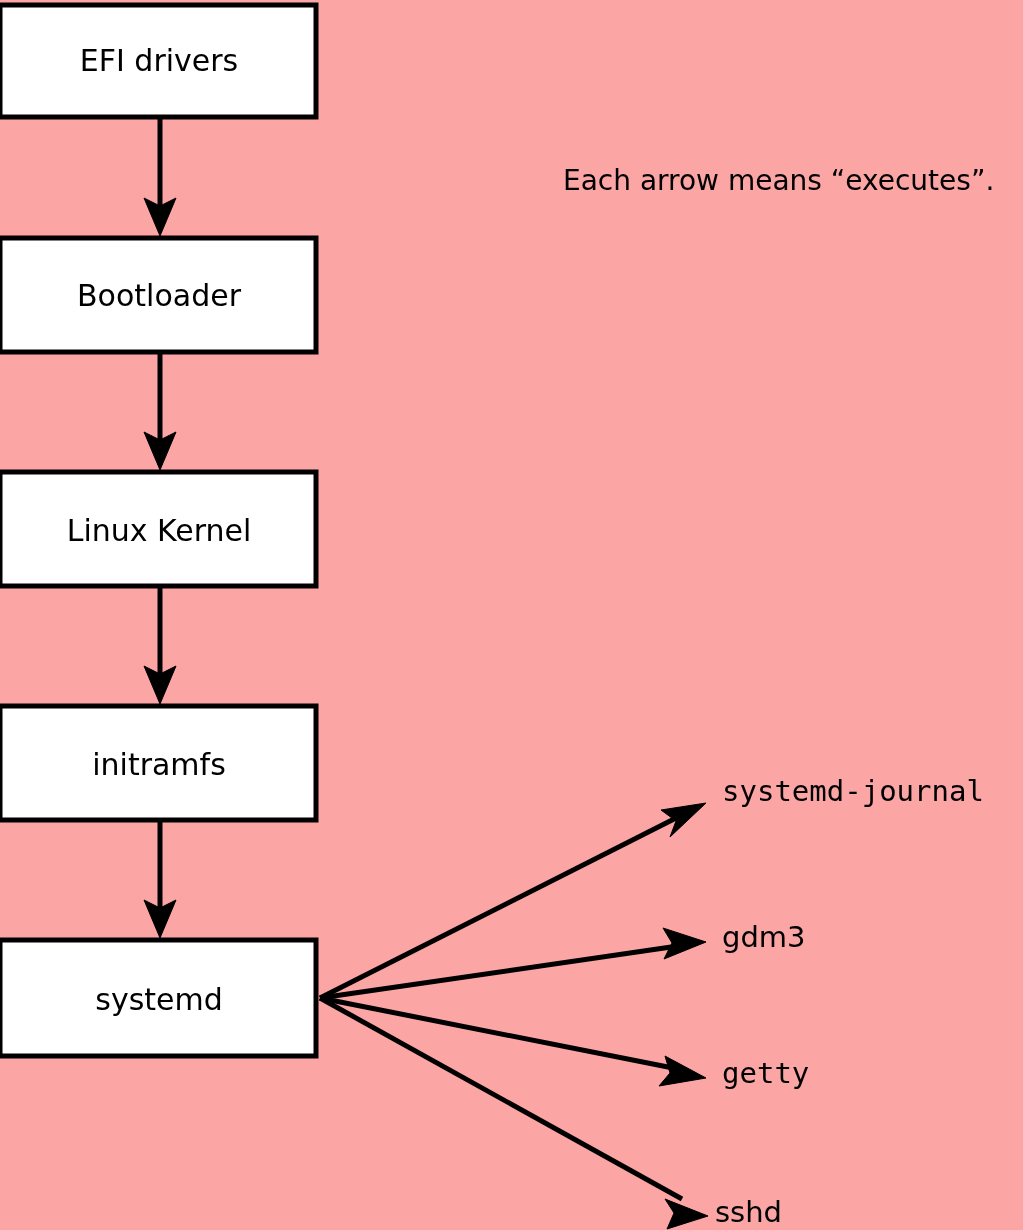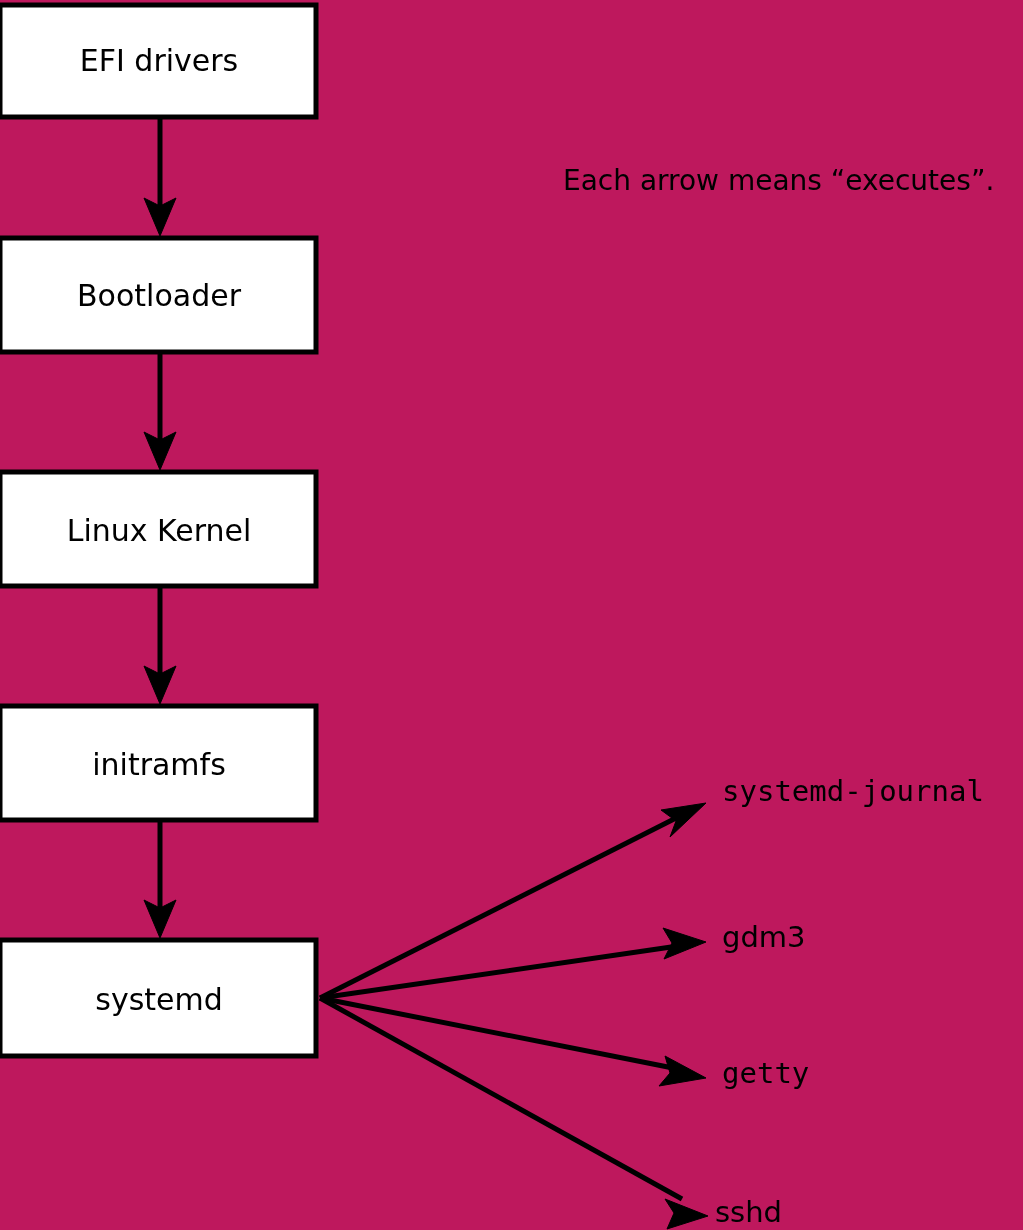--- a/index.html
+++ b/index.html
@@ -8,21 +8,21 @@
     background: #ffffff;
   }
   body {
     font-family: "DejaVu Sans", sans-serif;
     -webkit-font-smoothing: antialiased;
   }
   #canvas {
     position: relative;
     width: 1023px;
     height: 1230px;
-    background: #be185d;
+    background: #fca5a5;
     overflow: hidden;
   }
   #diagram-svg {
     position: absolute;
     left: 0;
     top: 0;
     width: 1023px;
     height: 1230px;
   }
   .box-label {

